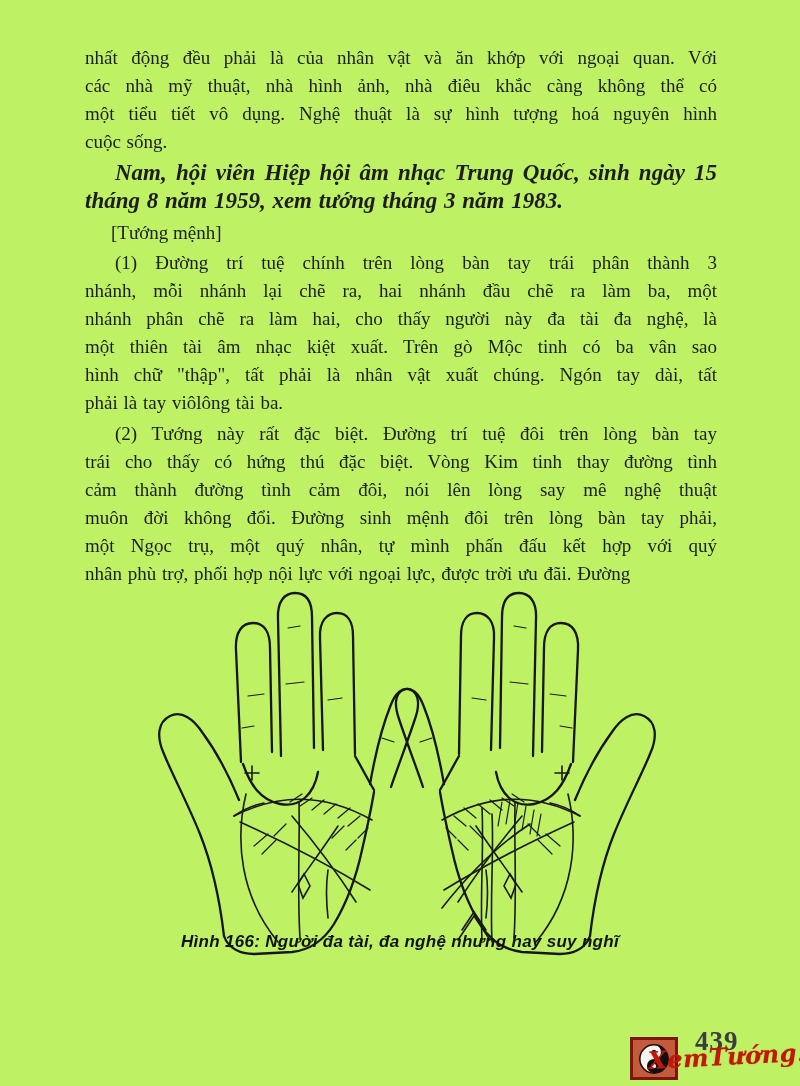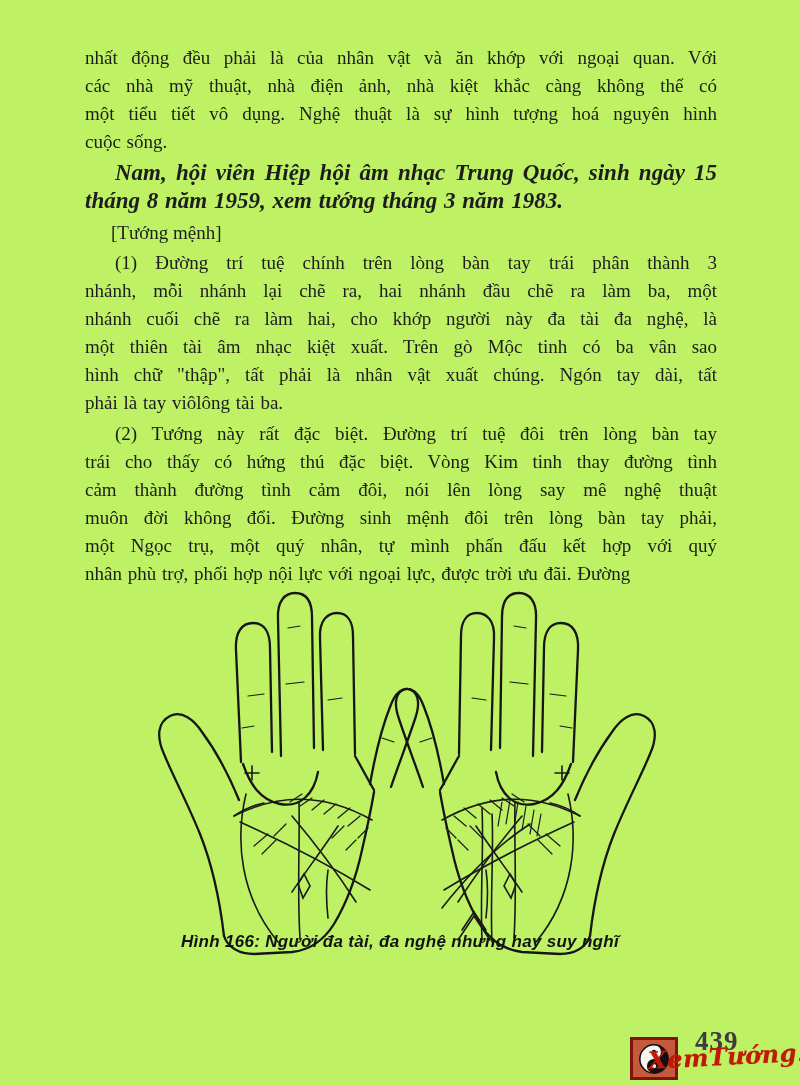--- a/index.html
+++ b/index.html
@@ -61,36 +61,36 @@
 </style>
 </head>
 <body>
 
 <div class="page">
 
   <div class="text-block">
 
     <div class="para">
       <div class="line">nhất động đều phải là của nhân vật và ăn khớp với ngoại quan. Với</div>
-      <div class="line">các nhà mỹ thuật, nhà điện ảnh, nhà kiệt khắc càng không thể có</div>
+      <div class="line">các nhà mỹ thuật, nhà hình ảnh, nhà điêu khắc càng không thể có</div>
       <div class="line">một tiểu tiết vô dụng. Nghệ thuật là sự hình tượng hoá nguyên hình</div>
       <div class="line final">cuộc sống.</div>
     </div>
 
     <div class="para para-subject">
       <div class="line indent">Nam, hội viên Hiệp hội âm nhạc Trung Quốc, sinh ngày 15</div>
       <div class="line final">tháng 8 năm 1959, xem tướng tháng 3 năm 1983.</div>
     </div>
 
     <div class="para section-label">[Tướng mệnh]</div>
 
     <div class="para">
       <div class="line indent">(1) Đường trí tuệ chính trên lòng bàn tay trái phân thành 3</div>
       <div class="line">nhánh, mỗi nhánh lại chẽ ra, hai nhánh đầu chẽ ra làm ba, một</div>
-      <div class="line">nhánh cuối chẽ ra làm hai, cho khớp người này đa tài đa nghệ, là</div>
+      <div class="line">nhánh phân chẽ ra làm hai, cho thấy người này đa tài đa nghệ, là</div>
       <div class="line">một thiên tài âm nhạc kiệt xuất. Trên gò Mộc tinh có ba vân sao</div>
       <div class="line">hình chữ "thập", tất phải là nhân vật xuất chúng. Ngón tay dài, tất</div>
       <div class="line final">phải là tay viôlông tài ba.</div>
     </div>
 
     <div class="para">
       <div class="line indent">(2) Tướng này rất đặc biệt. Đường trí tuệ đôi trên lòng bàn tay</div>
       <div class="line">trái cho thấy có hứng thú đặc biệt. Vòng Kim tinh thay đường tình</div>
       <div class="line">cảm thành đường tình cảm đôi, nói lên lòng say mê nghệ thuật</div>
       <div class="line">muôn đời không đổi. Đường sinh mệnh đôi trên lòng bàn tay phải,</div>

